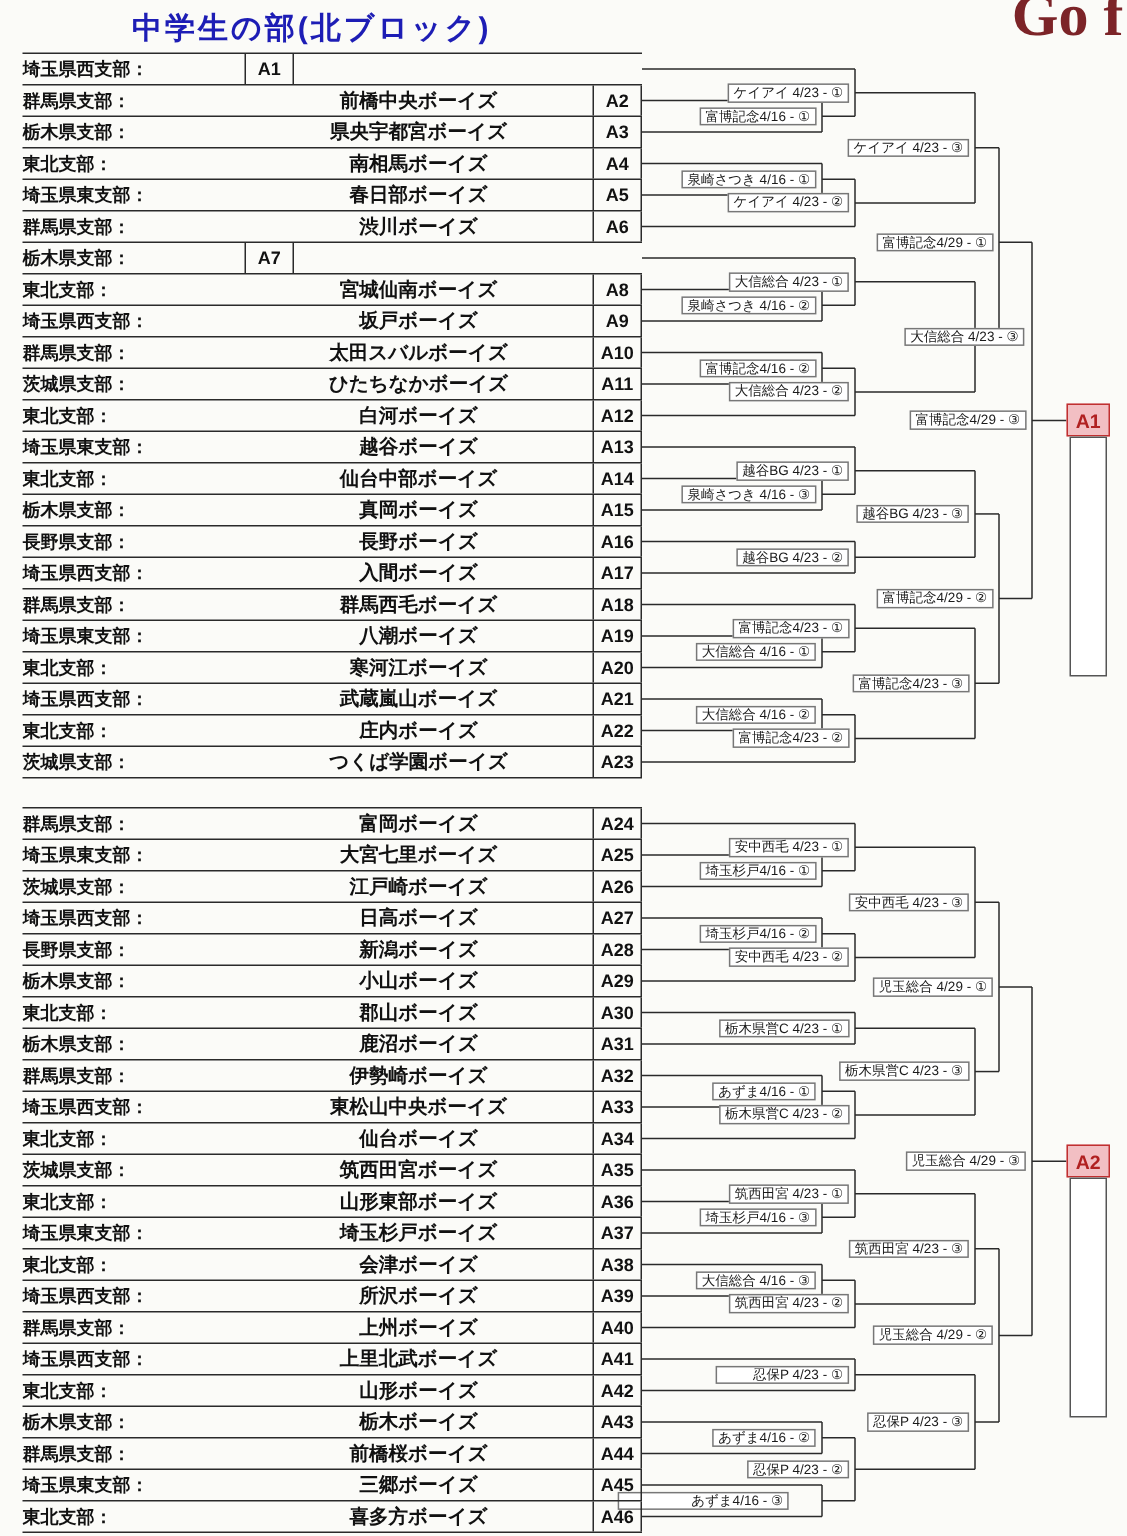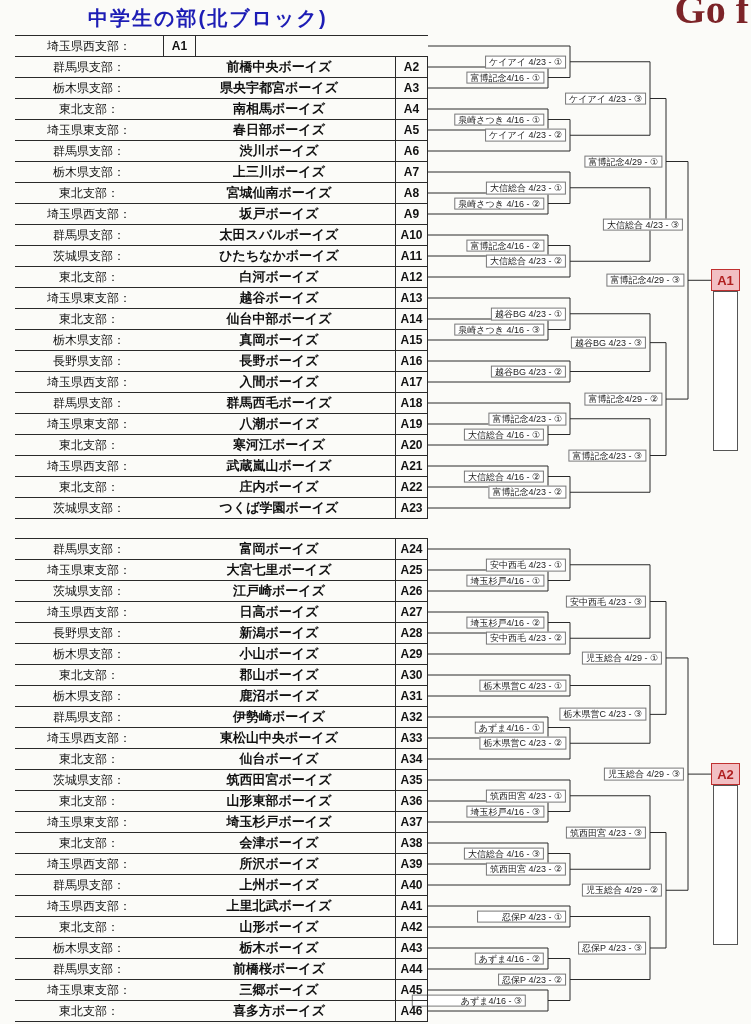--- a/index.html
+++ b/index.html
@@ -23,21 +23,21 @@
     font-size:40px; font-weight:bold;
     color:var(--logo_color,#7c2428);
     white-space:nowrap;
   }
   .block-table {
     position:absolute; left:15px; width:413px;
     border-top:1px solid var(--line_color,#2a2a2a);
   }
   .row { display:flex; height:21px; border-bottom:1px solid var(--line_color,#2a2a2a); align-items:center; }
   .branch {
-    width:148px; text-align:center; font-size:12px; font-weight:normal;
+    width:148px; text-align:left; font-size:12px; font-weight:bold;
     white-space:nowrap; overflow:hidden;
   }
   .team {
     flex:1; text-align:center; font-size:13px; font-weight:bold;
     white-space:nowrap; overflow:hidden;
   }
   .code {
     width:33px; height:100%;
     border-left:1px solid var(--line_color,#2a2a2a);
     border-right:1px solid var(--line_color,#2a2a2a);
@@ -284,21 +284,20 @@
       <div class="team">春日部ボーイズ</div>
       <div class="code">A5</div>
     </div>
     <div class="row">
       <div class="branch">群馬県支部：</div>
       <div class="team">渋川ボーイズ</div>
       <div class="code">A6</div>
     </div>
     <div class="row">
       <div class="branch">栃木県支部：</div>
-      <div class="team">上三川ボーイズ</div>
       <div class="code">A7</div>
     </div>
     <div class="row">
       <div class="branch">東北支部：</div>
       <div class="team">宮城仙南ボーイズ</div>
       <div class="code">A8</div>
     </div>
     <div class="row">
       <div class="branch">埼玉県西支部：</div>
       <div class="team">坂戸ボーイズ</div>

